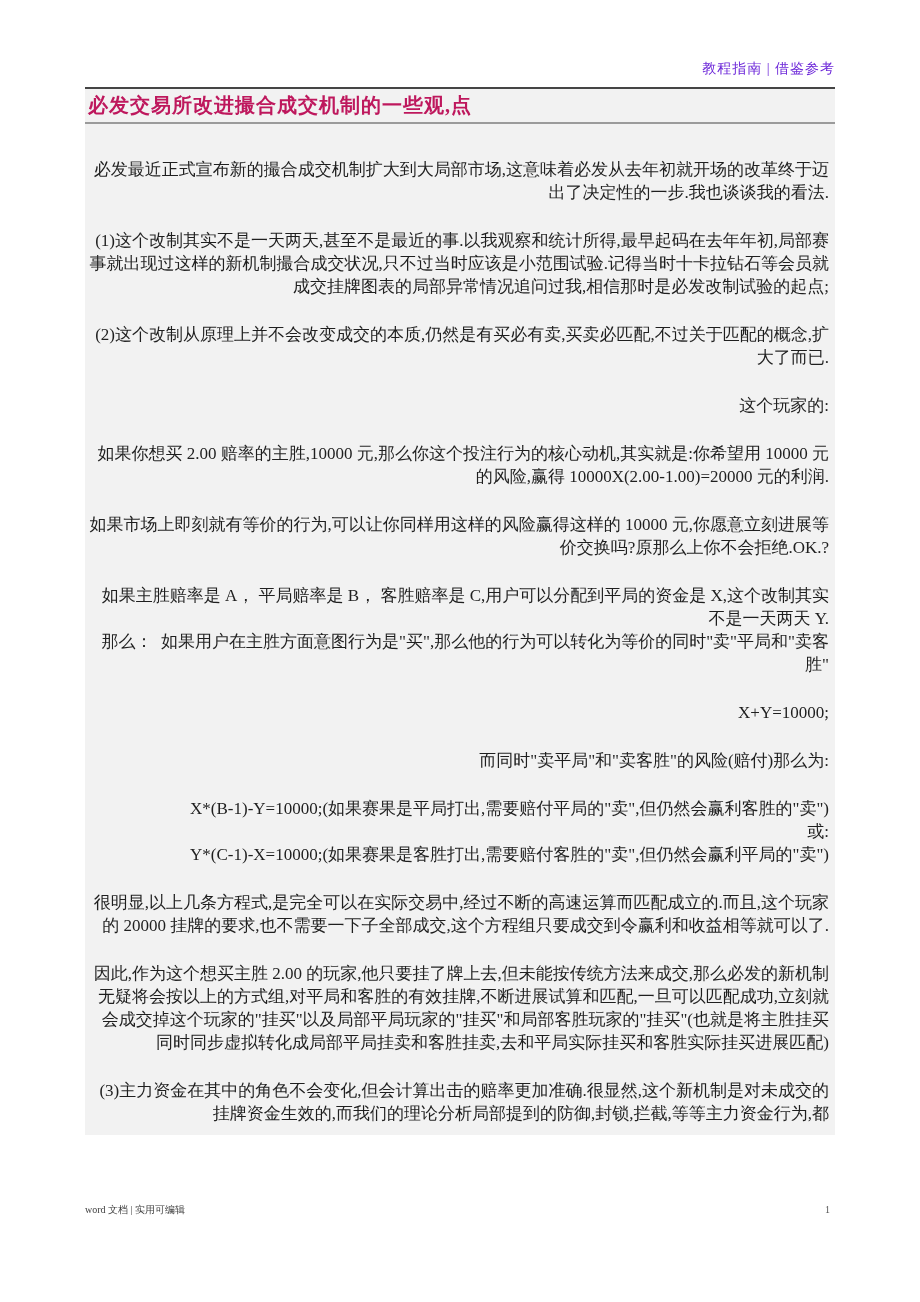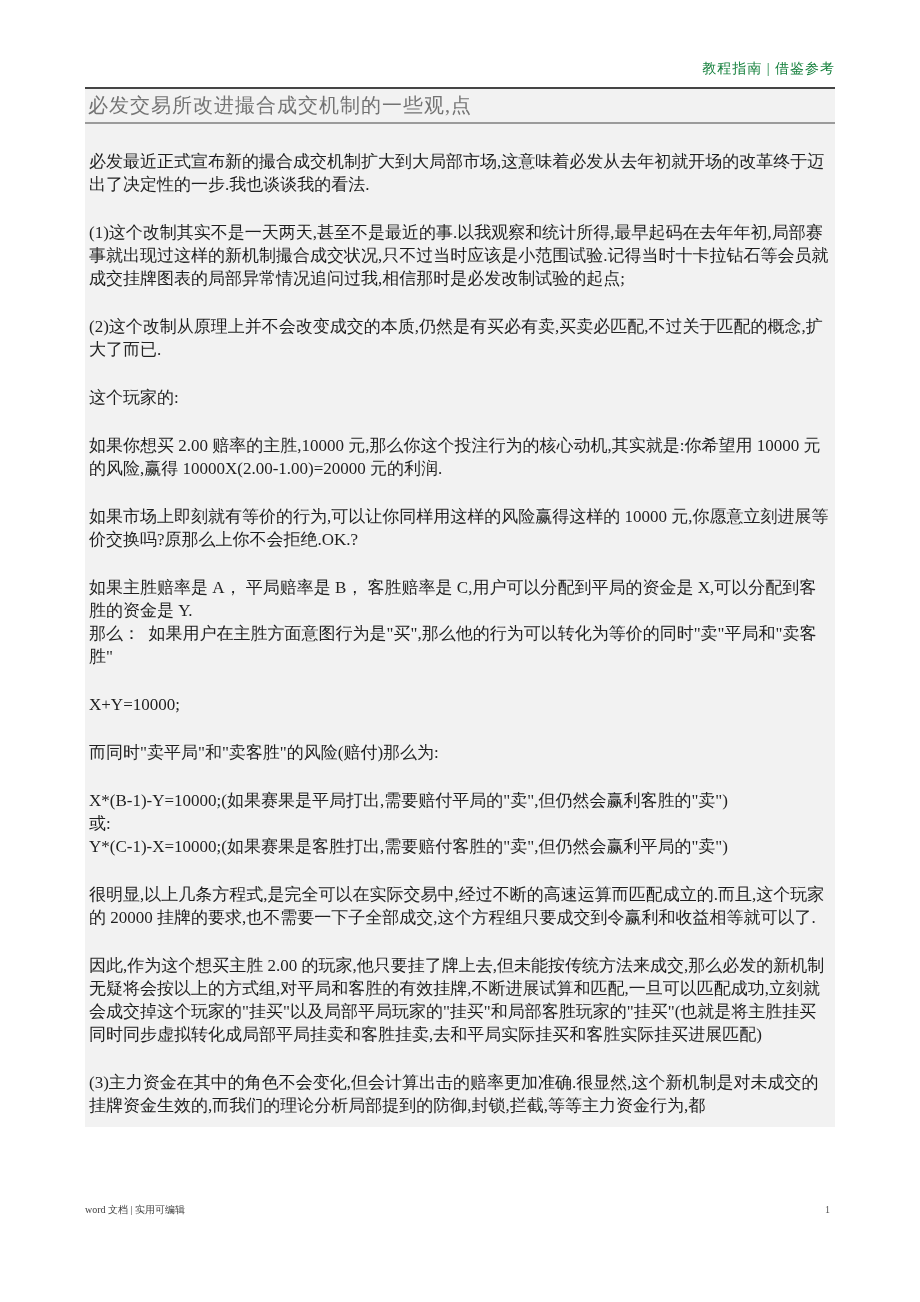--- a/index.html
+++ b/index.html
@@ -17,50 +17,51 @@
     height: 1302px;
     background: #ffffff;
   }
   .page-header {
     position: absolute;
     top: 60px;
     left: 85px;
     width: 750px;
     text-align: right;
     font-size: 14px;
-    color: #15803d;
+    color: #6d28d9;
     letter-spacing: 1px;
   }
   .content-box {
     position: absolute;
     top: 87px;
     left: 85px;
     width: 750px;
     background: #f2f2f2;
     border-top: 2px solid #454545;
   }
   .doc-title {
     font-size: 20px;
-    font-weight: normal;
-    color: #737373;
+    font-weight: bold;
+    color: #be185d;
     letter-spacing: 1px;
     padding: 3px 4px 4px 3px;
     border-bottom: 2px solid #9b9b9b;
     line-height: 26px;
   }
   .body-text {
     padding: 26px 6px 10px 4px;
   }
   .body-text p {
     font-size: 17px;
     line-height: 23px;
-    margin: 0 0 25px 0;
+    margin: 8px 0 25px 0;
     white-space: pre-wrap;
     word-break: break-all;
     color: #1f1f1f;
+    text-align: right;
   }
   .body-text p:last-child { margin-bottom: 0; }
   .page-footer {
     position: absolute;
     top: 1203px;
     left: 85px;
     width: 750px;
     display: flex;
     justify-content: space-between;
     align-items: baseline;
@@ -84,21 +85,21 @@
   <div class="content-box">
     <div class="doc-title">必发交易所改进撮合成交机制的一些观,点</div>
 
     <div class="body-text">
       <p>必发最近正式宣布新的撮合成交机制扩大到大局部市场,这意味着必发从去年初就开场的改革终于迈出了决定性的一步.我也谈谈我的看法.</p>
       <p>(1)这个改制其实不是一天两天,甚至不是最近的事.以我观察和统计所得,最早起码在去年年初,局部赛事就出现过这样的新机制撮合成交状况,只不过当时应该是小范围试验.记得当时十卡拉钻石等会员就成交挂牌图表的局部异常情况追问过我,相信那时是必发改制试验的起点;</p>
       <p>(2)这个改制从原理上并不会改变成交的本质,仍然是有买必有卖,买卖必匹配,不过关于匹配的概念,扩大了而已.</p>
       <p>这个玩家的:</p>
       <p>如果你想买 2.00 赔率的主胜,10000 元,那么你这个投注行为的核心动机,其实就是:你希望用 10000 元的风险,赢得 10000X(2.00-1.00)=20000 元的利润.</p>
       <p>如果市场上即刻就有等价的行为,可以让你同样用这样的风险赢得这样的 10000 元,你愿意立刻进展等价交换吗?原那么上你不会拒绝.OK.?</p>
-      <p>如果主胜赔率是 A， 平局赔率是 B， 客胜赔率是 C,用户可以分配到平局的资金是 X,可以分配到客胜的资金是 Y.
+      <p>如果主胜赔率是 A， 平局赔率是 B， 客胜赔率是 C,用户可以分配到平局的资金是 X,这个改制其实不是一天两天 Y.
 那么：  如果用户在主胜方面意图行为是"买",那么他的行为可以转化为等价的同时"卖"平局和"卖客胜"</p>
       <p>X+Y=10000;</p>
       <p>而同时"卖平局"和"卖客胜"的风险(赔付)那么为:</p>
       <p>X*(B-1)-Y=10000;(如果赛果是平局打出,需要赔付平局的"卖",但仍然会赢利客胜的"卖")
 或:
 Y*(C-1)-X=10000;(如果赛果是客胜打出,需要赔付客胜的"卖",但仍然会赢利平局的"卖")</p>
       <p>很明显,以上几条方程式,是完全可以在实际交易中,经过不断的高速运算而匹配成立的.而且,这个玩家的 20000 挂牌的要求,也不需要一下子全部成交,这个方程组只要成交到令赢利和收益相等就可以了.</p>
       <p>因此,作为这个想买主胜 2.00 的玩家,他只要挂了牌上去,但未能按传统方法来成交,那么必发的新机制无疑将会按以上的方式组,对平局和客胜的有效挂牌,不断进展试算和匹配,一旦可以匹配成功,立刻就会成交掉这个玩家的"挂买"以及局部平局玩家的"挂买"和局部客胜玩家的"挂买"(也就是将主胜挂买同时同步虚拟转化成局部平局挂卖和客胜挂卖,去和平局实际挂买和客胜实际挂买进展匹配)</p>
       <p>(3)主力资金在其中的角色不会变化,但会计算出击的赔率更加准确.很显然,这个新机制是对未成交的挂牌资金生效的,而我们的理论分析局部提到的防御,封锁,拦截,等等主力资金行为,都</p>
     </div>

